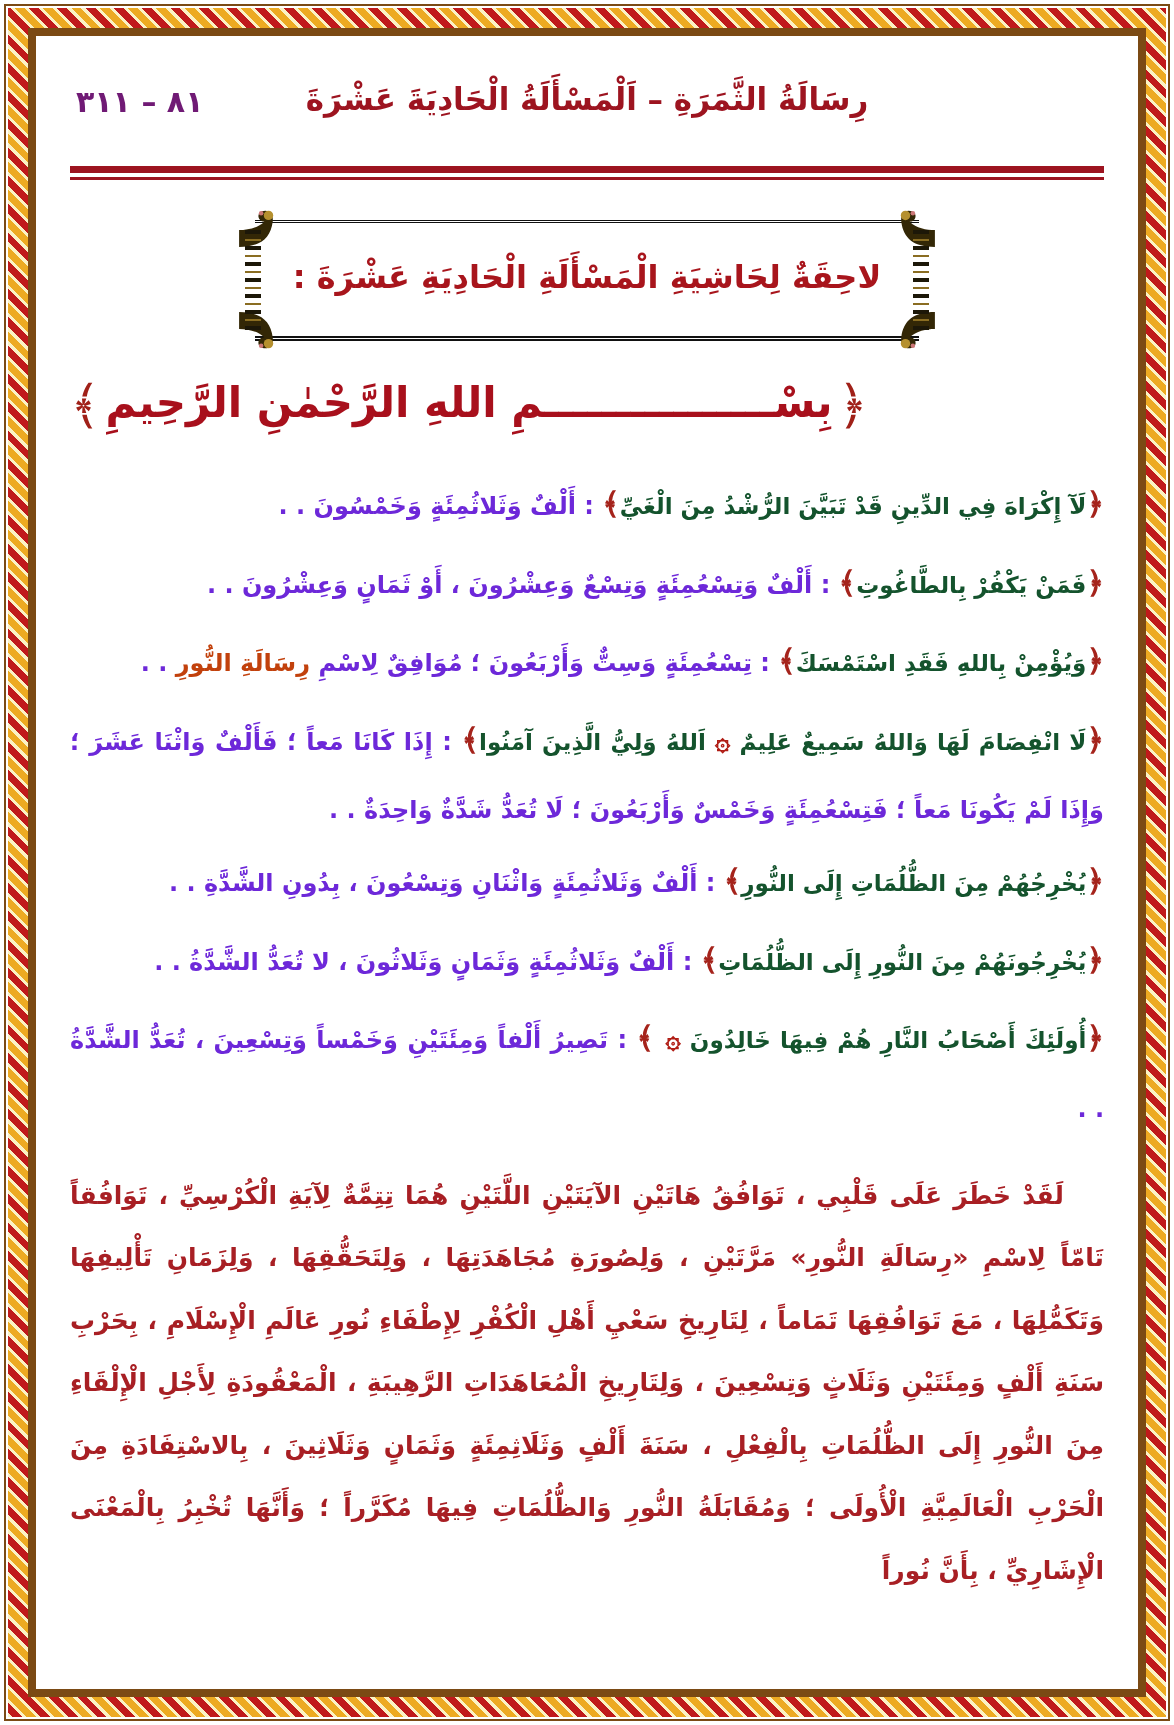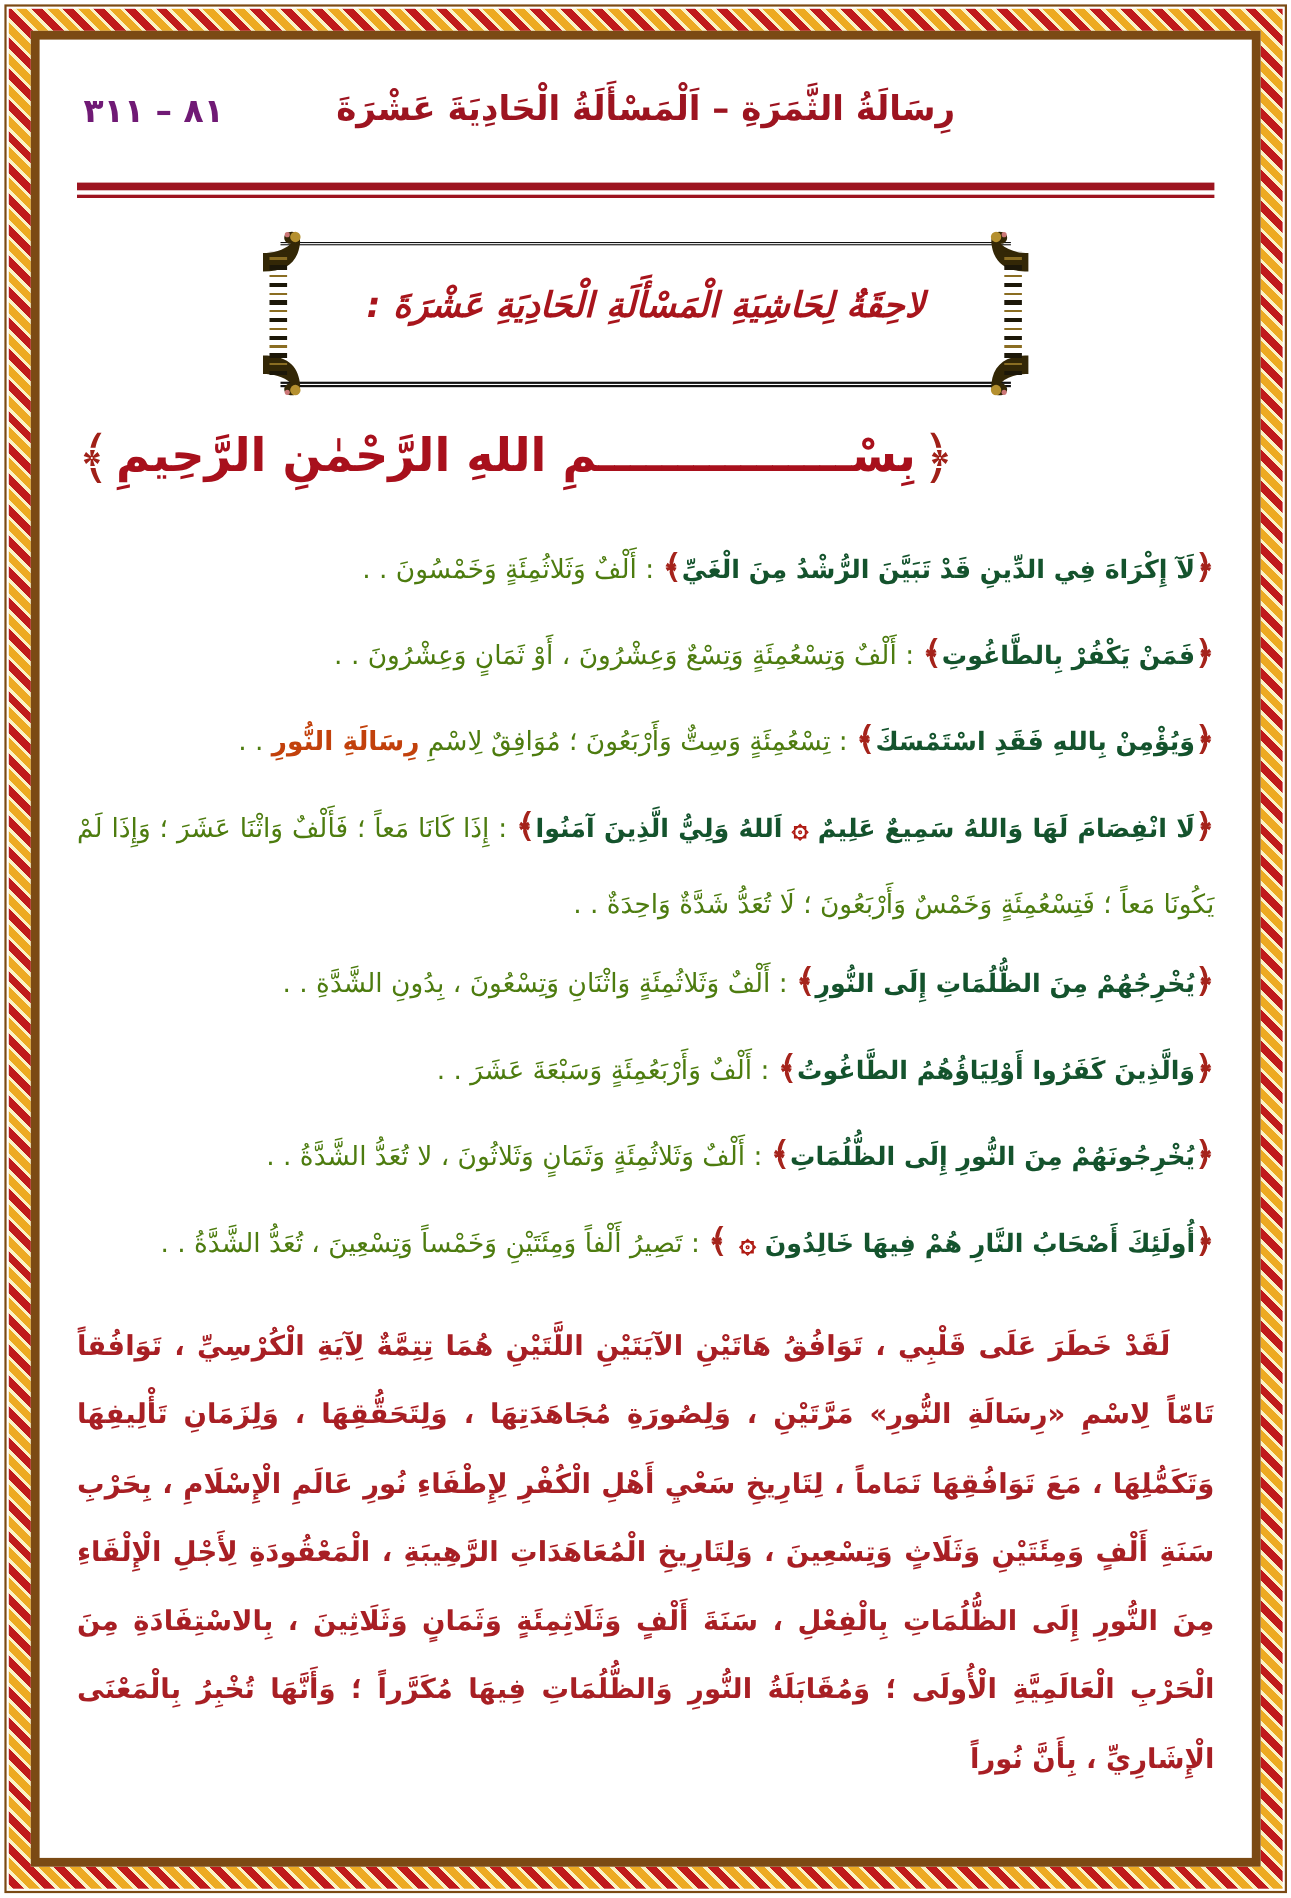--- a/index.html
+++ b/index.html
@@ -28,21 +28,21 @@
     position:absolute;left:6px;top:6px;color:#701a75;font-weight:bold;font-size:30px;
     letter-spacing:2px;
   }
   .rule-wrap{margin-top:14px;}
   .rule-a{height:7px;background:#9d1420;}
   .rule-b{height:3px;background:#9d1420;margin-top:4px;}
   
   .title-box{
     position:relative;width:596px;margin:40px auto 0 auto;
     border-top:3px double #111;border-bottom:5px double #111;
-    padding:30px 34px 46px 34px;text-align:center;font-style:italic;
+    padding:30px 34px 35px 34px;text-align:center;
   }
   .title-box .corner{position:absolute;width:42px;height:42px;}
   .corner.tl{top:-16px;right:-18px;}
   .corner.tr{top:-16px;left:-18px;transform:scaleX(-1);}
   .corner.bl{bottom:-16px;right:-18px;transform:scaleY(-1);}
   .corner.br{bottom:-16px;left:-18px;transform:scale(-1,-1);}
   .side-orn{position:absolute;top:6px;bottom:6px;width:16px;
     background:repeating-linear-gradient(0deg,#1c1708 0 4px,transparent 4px 9px,#8a6d22 9px 11px,transparent 11px 16px);}
   .side-orn.right{right:-10px;}
   .side-orn.left{left:-10px;}
@@ -53,21 +53,21 @@
   .bismillah .btext{font-size:42px;font-weight:bold;letter-spacing:1px;}
   
   .verses{margin-top:30px;}
   .verse-line{
     font-size:24px;line-height:2.62;text-align:justify;color:#121212;
     font-weight:bold;
   }
   .c-bracket{color:#a5231b;font-size:30px;font-weight:bold;}
   .c-verse{color:#14532d;font-weight:bold;font-size:23px;}
   .c-orn{color:#b01c14;font-size:26px;}
-  .c-count{color:#4d7c0f;font-weight:normal;margin-top:25px;}
+  .c-count{color:#6d28d9;font-weight:bold;margin-top:25px;}
   .c-red{color:#c2410c;font-weight:bold;}
   
   .paragraph{
     margin-top:24px;color:#a81f24;font-weight:bold;font-size:25px;
     line-height:2.5;text-align:justify;text-indent:40px;
   }
 </style>
 </head>
 <body>
 
@@ -127,21 +127,20 @@
       <span class="btext">بِسْــــــــــــــــمِ اللهِ الرَّحْمٰنِ الرَّحِيمِ</span>
       <span class="bracket">﴾</span>
     </div>
 
     <div class="verses">
         <div class="verse-line"><span class="c-bracket">﴿</span><span class="c-verse">لَآ إِكْرَاهَ فِي الدِّينِ قَدْ تَبَيَّنَ الرُّشْدُ مِنَ الْغَيِّ</span><span class="c-bracket">﴾</span><span class="c-count"> : أَلْفٌ وَثَلاثُمِئَةٍ وَخَمْسُونَ . .</span></div>
         <div class="verse-line"><span class="c-bracket">﴿</span><span class="c-verse">فَمَنْ يَكْفُرْ بِالطَّاغُوتِ</span><span class="c-bracket">﴾</span><span class="c-count"> : أَلْفٌ وَتِسْعُمِئَةٍ وَتِسْعٌ وَعِشْرُونَ ، أَوْ ثَمَانٍ وَعِشْرُونَ . .</span></div>
         <div class="verse-line"><span class="c-bracket">﴿</span><span class="c-verse">وَيُؤْمِنْ بِاللهِ فَقَدِ اسْتَمْسَكَ</span><span class="c-bracket">﴾</span><span class="c-count"> : تِسْعُمِئَةٍ وَسِتٌّ وَأَرْبَعُونَ ؛ مُوَافِقٌ لِاسْمِ </span><span class="c-red">رِسَالَةِ النُّورِ</span><span class="c-count"> . .</span></div>
         <div class="verse-line"><span class="c-bracket">﴿</span><span class="c-verse">لَا انْفِصَامَ لَهَا وَاللهُ سَمِيعٌ عَلِيمٌ </span><span class="c-orn">۞</span><span class="c-verse"> اَللهُ وَلِيُّ الَّذِينَ آمَنُوا</span><span class="c-bracket">﴾</span><span class="c-count"> : إِذَا كَانَا مَعاً ؛ فَأَلْفٌ وَاثْنَا عَشَرَ ؛ وَإِذَا لَمْ يَكُونَا مَعاً ؛ فَتِسْعُمِئَةٍ وَخَمْسٌ وَأَرْبَعُونَ ؛ لَا تُعَدُّ شَدَّةٌ وَاحِدَةٌ . .</span></div>
         <div class="verse-line"><span class="c-bracket">﴿</span><span class="c-verse">يُخْرِجُهُمْ مِنَ الظُّلُمَاتِ إِلَى النُّورِ</span><span class="c-bracket">﴾</span><span class="c-count"> : أَلْفٌ وَثَلاثُمِئَةٍ وَاثْنَانِ وَتِسْعُونَ ، بِدُونِ الشَّدَّةِ . .</span></div>
-        <div class="verse-line"><span class="c-bracket">﴿</span><span class="c-verse">وَالَّذِينَ كَفَرُوا أَوْلِيَاؤُهُمُ الطَّاغُوتُ</span><span class="c-bracket">﴾</span><span class="c-count"> : أَلْفٌ وَأَرْبَعُمِئَةٍ وَسَبْعَةَ عَشَرَ . .</span></div>
         <div class="verse-line"><span class="c-bracket">﴿</span><span class="c-verse">يُخْرِجُونَهُمْ مِنَ النُّورِ إِلَى الظُّلُمَاتِ</span><span class="c-bracket">﴾</span><span class="c-count"> : أَلْفٌ وَثَلاثُمِئَةٍ وَثَمَانٍ وَثَلاثُونَ ، لا تُعَدُّ الشَّدَّةُ . .</span></div>
         <div class="verse-line"><span class="c-bracket">﴿</span><span class="c-verse">أُولَئِكَ أَصْحَابُ النَّارِ هُمْ فِيهَا خَالِدُونَ </span><span class="c-orn">۞</span><span class="c-bracket"> ﴾</span><span class="c-count"> : تَصِيرُ أَلْفاً وَمِئَتَيْنِ وَخَمْساً وَتِسْعِينَ ، تُعَدُّ الشَّدَّةُ . .</span></div>
       </div>
 
     <div class="paragraph">لَقَدْ خَطَرَ عَلَى قَلْبِي ، تَوَافُقُ هَاتَيْنِ الآيَتَيْنِ اللَّتَيْنِ هُمَا تِتِمَّةٌ لِآيَةِ الْكُرْسِيِّ ، تَوَافُقاً تَامّاً لِاسْمِ «رِسَالَةِ النُّورِ» مَرَّتَيْنِ ، وَلِصُورَةِ مُجَاهَدَتِهَا ، وَلِتَحَقُّقِهَا ، وَلِزَمَانِ تَأْلِيفِهَا وَتَكَمُّلِهَا ، مَعَ تَوَافُقِهَا تَمَاماً ، لِتَارِيخِ سَعْيِ أَهْلِ الْكُفْرِ لِإِطْفَاءِ نُورِ عَالَمِ الْإِسْلَامِ ، بِحَرْبِ سَنَةِ أَلْفٍ وَمِئَتَيْنِ وَثَلَاثٍ وَتِسْعِينَ ، وَلِتَارِيخِ الْمُعَاهَدَاتِ الرَّهِيبَةِ ، الْمَعْقُودَةِ لِأَجْلِ الْإِلْقَاءِ مِنَ النُّورِ إِلَى الظُّلُمَاتِ بِالْفِعْلِ ، سَنَةَ أَلْفٍ وَثَلَاثِمِئَةٍ وَثَمَانٍ وَثَلَاثِينَ ، بِالاسْتِفَادَةِ مِنَ الْحَرْبِ الْعَالَمِيَّةِ الْأُولَى ؛ وَمُقَابَلَةُ النُّورِ وَالظُّلُمَاتِ فِيهَا مُكَرَّراً ؛ وَأَنَّهَا تُخْبِرُ بِالْمَعْنَى الْإِشَارِيِّ ، بِأَنَّ نُوراً</div>
 
   </div>
 </div>
 
 </body></html>

